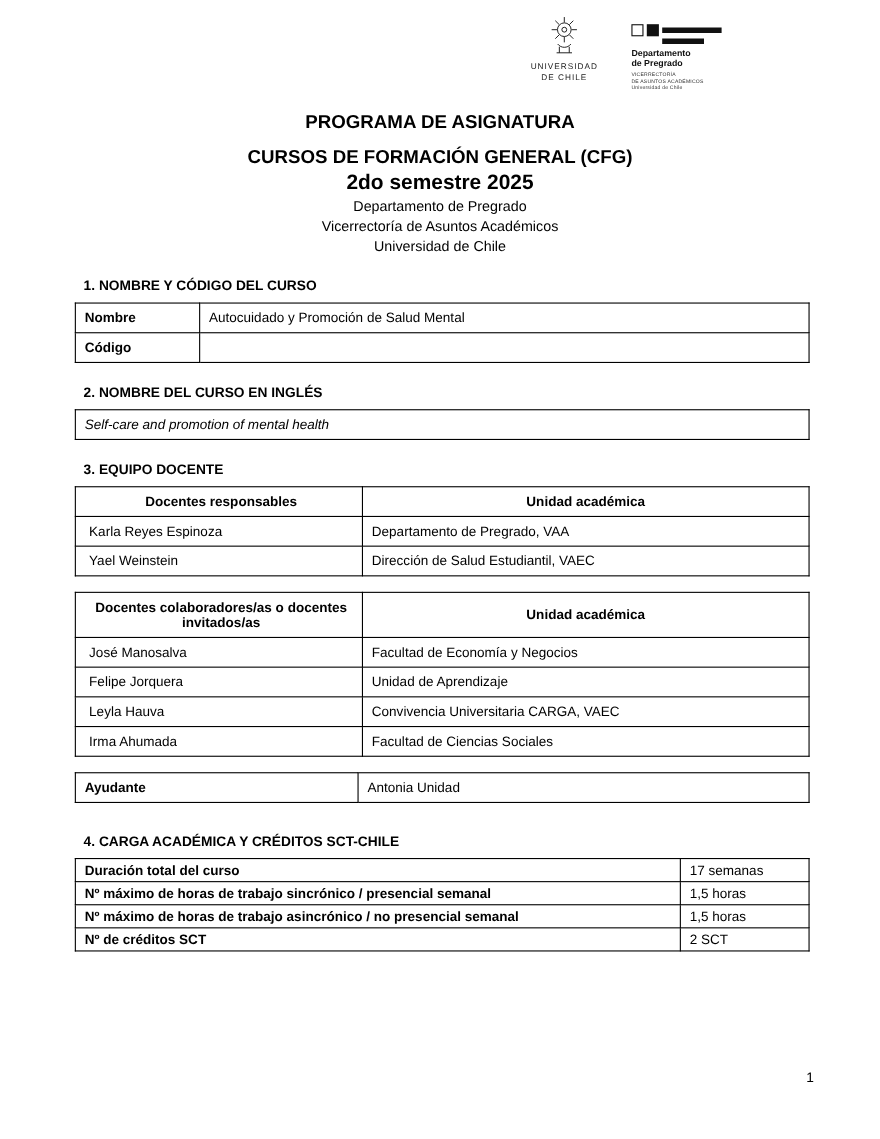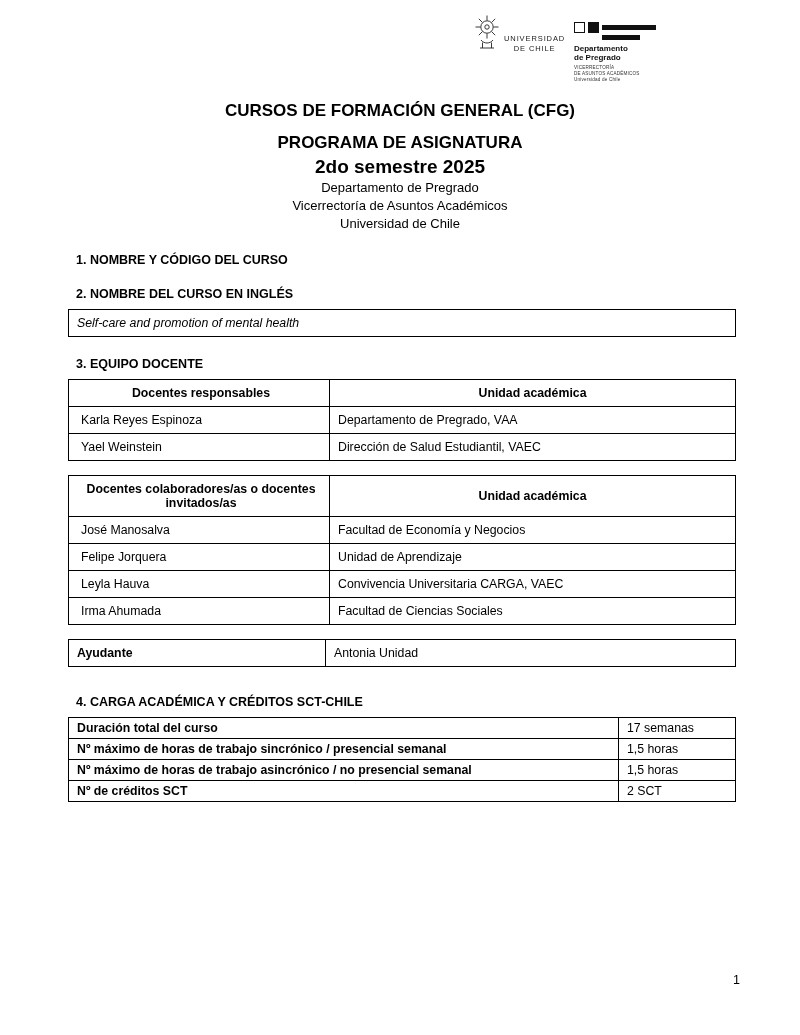--- a/index.html
+++ b/index.html
@@ -27,22 +27,22 @@
   .logo-row {
     display: flex;
     justify-content: flex-end;
     align-items: flex-start;
     gap: 18px;
     padding-right: 58px;
     height: 76px;
   }
   .uch-logo {
     display: flex;
-    flex-direction: row;
-    align-items: flex-end;
+    flex-direction: column;
+    align-items: center;
     width: 86px;
   }
   .uch-mark {
     width: 34px;
     height: 40px;
     position: relative;
   }
   .uch-mark svg { display: block; }
   .uch-text {
     font-size: 7.5px;
@@ -193,28 +193,42 @@
         <div>de Pregrado</div>
       </div>
       <div class="dep-sub">
         <div>VICERRECTORÍA</div>
         <div>DE ASUNTOS ACADÉMICOS</div>
         <div>Universidad de Chile</div>
       </div>
     </div>
   </div>
 
+  <div class="doc-title">PROGRAMA DE ASIGNATURA</div>
   <div class="doc-title">CURSOS DE FORMACIÓN GENERAL (CFG)</div>
-  <div class="doc-title">PROGRAMA DE ASIGNATURA</div>
   <div class="doc-semester">2do semestre 2025</div>
   <div class="doc-subtitle">Departamento de Pregrado</div>
   <div class="doc-subtitle">Vicerrectoría de Asuntos Académicos</div>
   <div class="doc-subtitle">Universidad de Chile</div>
 
   <div class="section-title">1. NOMBRE Y CÓDIGO DEL CURSO</div>
+  <div class="tbl-wrap">
+    <table class="t-nombre">
+      <tbody>
+          <tr>
+        <td class="label-bold">Nombre</td>
+        <td>Autocuidado y Promoción de Salud Mental</td>
+      </tr>
+      <tr>
+        <td class="label-bold">Código</td>
+        <td></td>
+      </tr>
+    </tbody>
+      </table>
+  </div>
 
   <div class="section-title">2. NOMBRE DEL CURSO EN INGLÉS</div>
   <div class="tbl-wrap">
     <table>
       <tbody>
           <tr>
         <td class="italic">Self-care and promotion of mental health</td>
       </tr>
     </tbody>
       </table>

